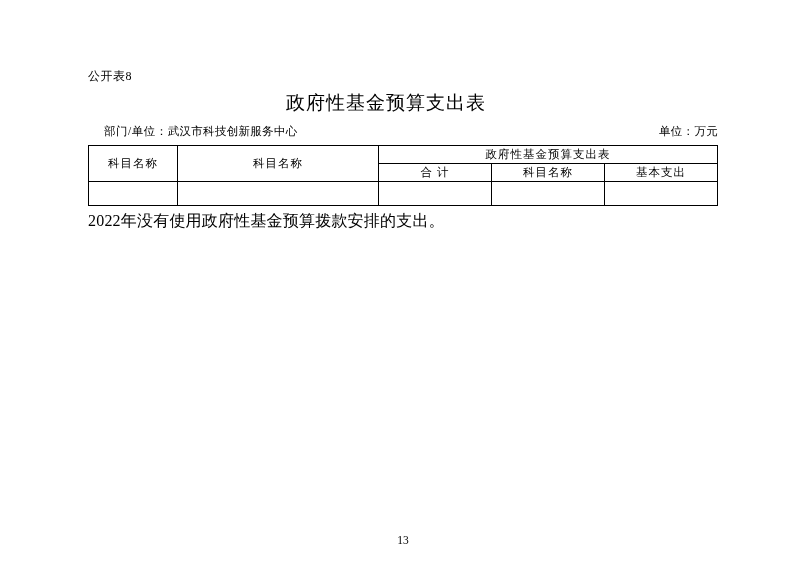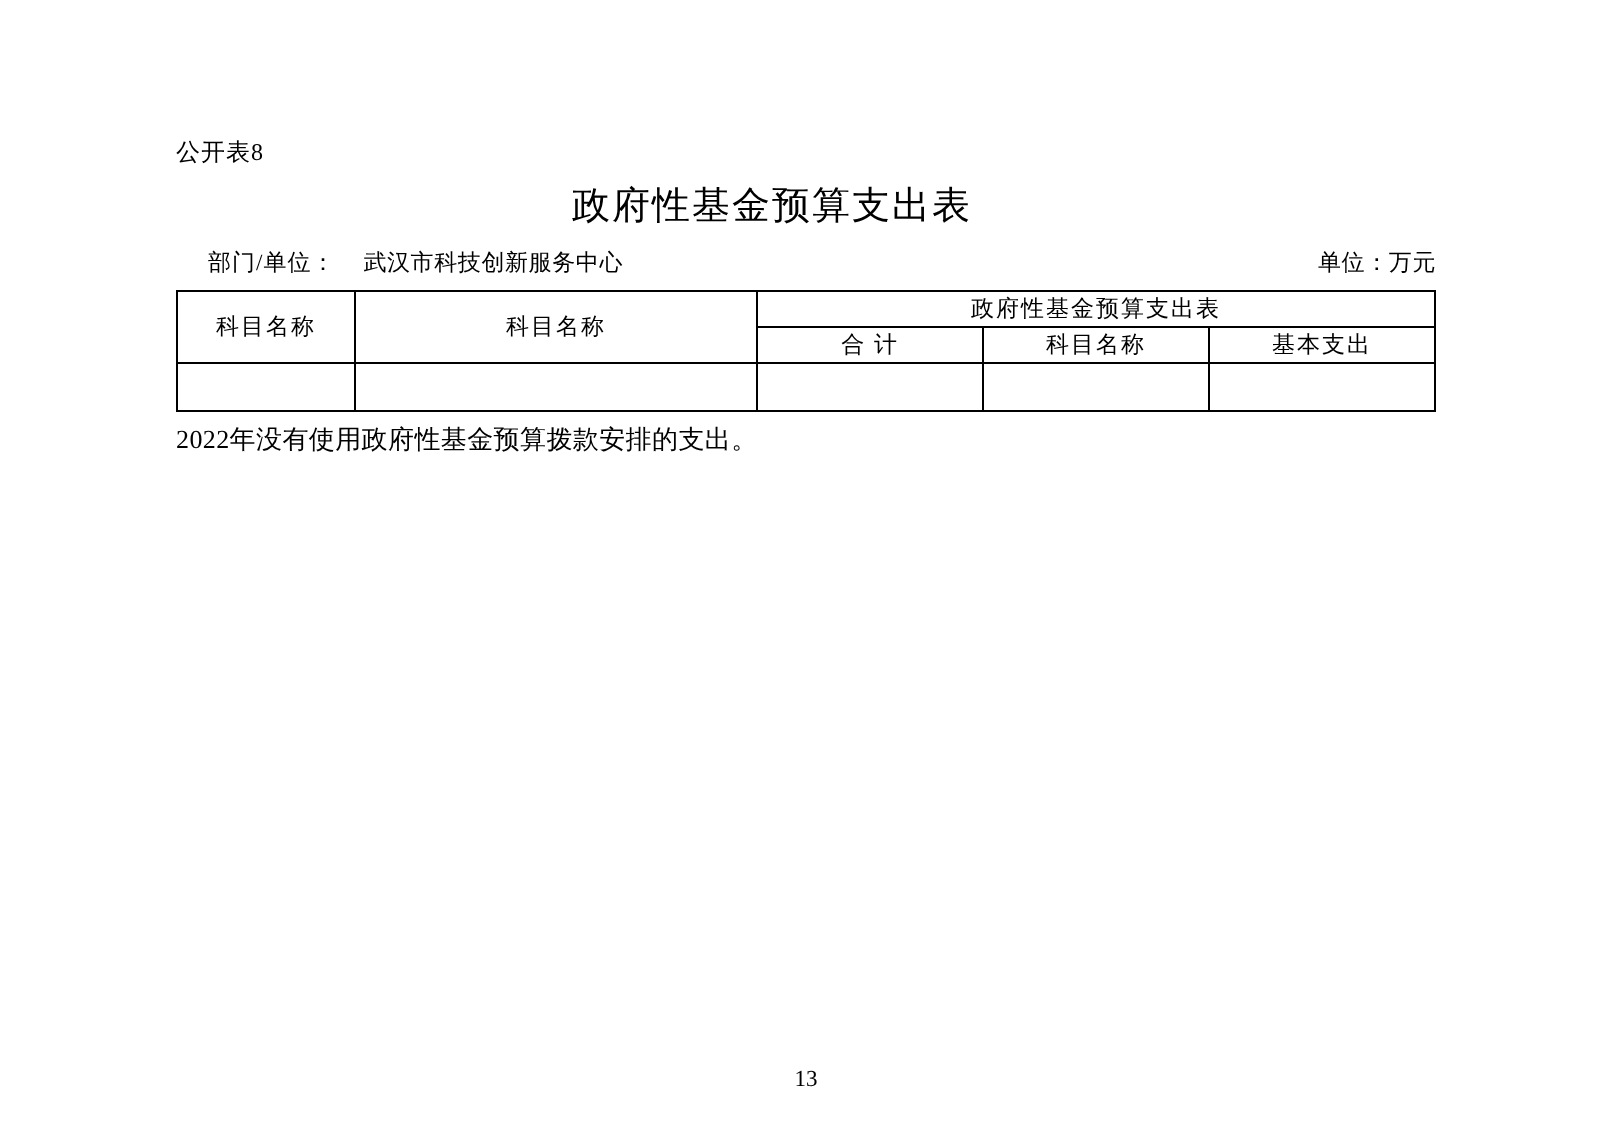--- a/index.html
+++ b/index.html
@@ -51,21 +51,20 @@
     position: absolute;
     left: 16px;
     top: 0;
     white-space: nowrap;
   }
   .meta-left .dept-label {
     letter-spacing: 0.5px;
     text-align: center;
   }
   .meta-left .dept-value {
-    margin-left: 14px;
     letter-spacing: 0.3px;
   }
   .meta-right {
     position: absolute;
     right: 0;
     top: 0;
     white-space: nowrap;
     letter-spacing: 0.3px;
   }
   table.budget {
@@ -86,21 +85,21 @@
   }
   td.h-code { width: 88px; height: 34px; }
   td.h-name { width: 200px; }
   td.h-group { height: 17px; }
   td.sub { height: 17px; width: 114px; }
   td.empty { height: 23px; }
   .note {
     position: absolute;
     left: 88px;
     top: 211px;
-    font-size: 13px;
+    font-size: 16px;
     letter-spacing: 0.2px;
   }
   .page-number {
     position: absolute;
     left: 0;
     top: 534px;
     width: 806px;
     text-align: center;
     font-size: 11.5px;
   }

